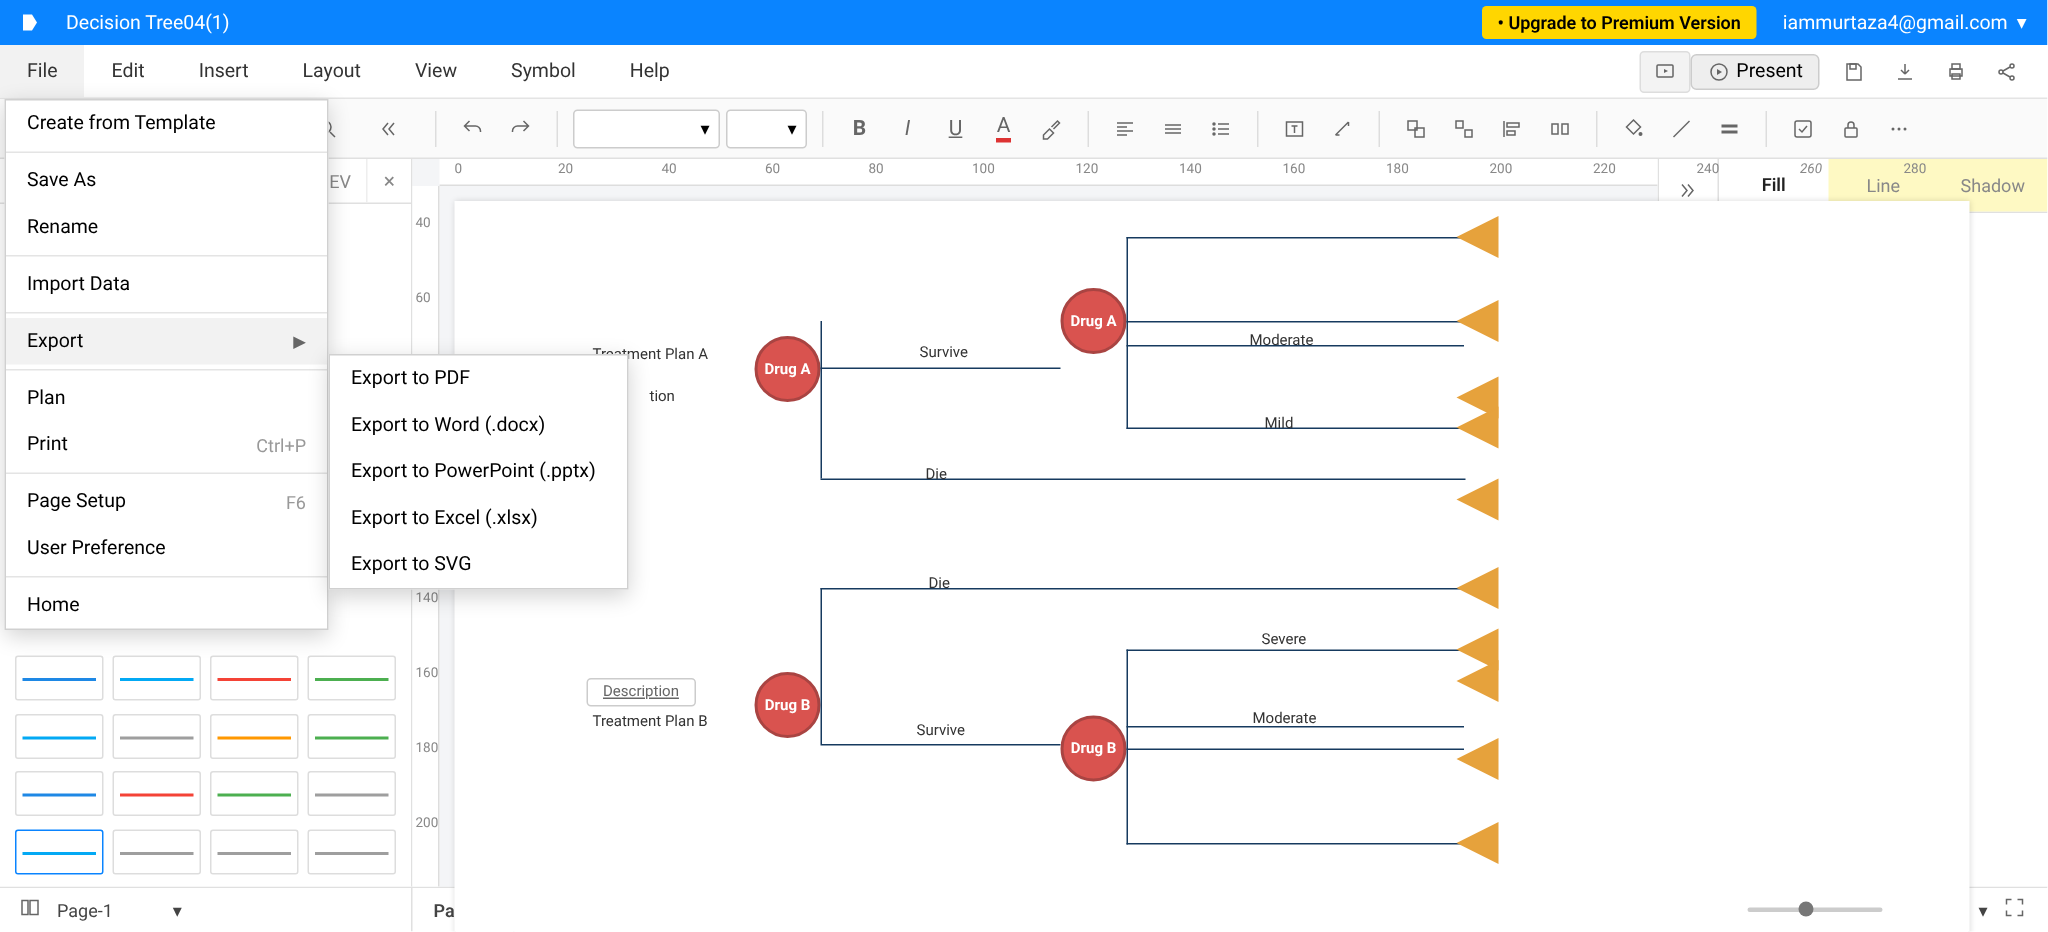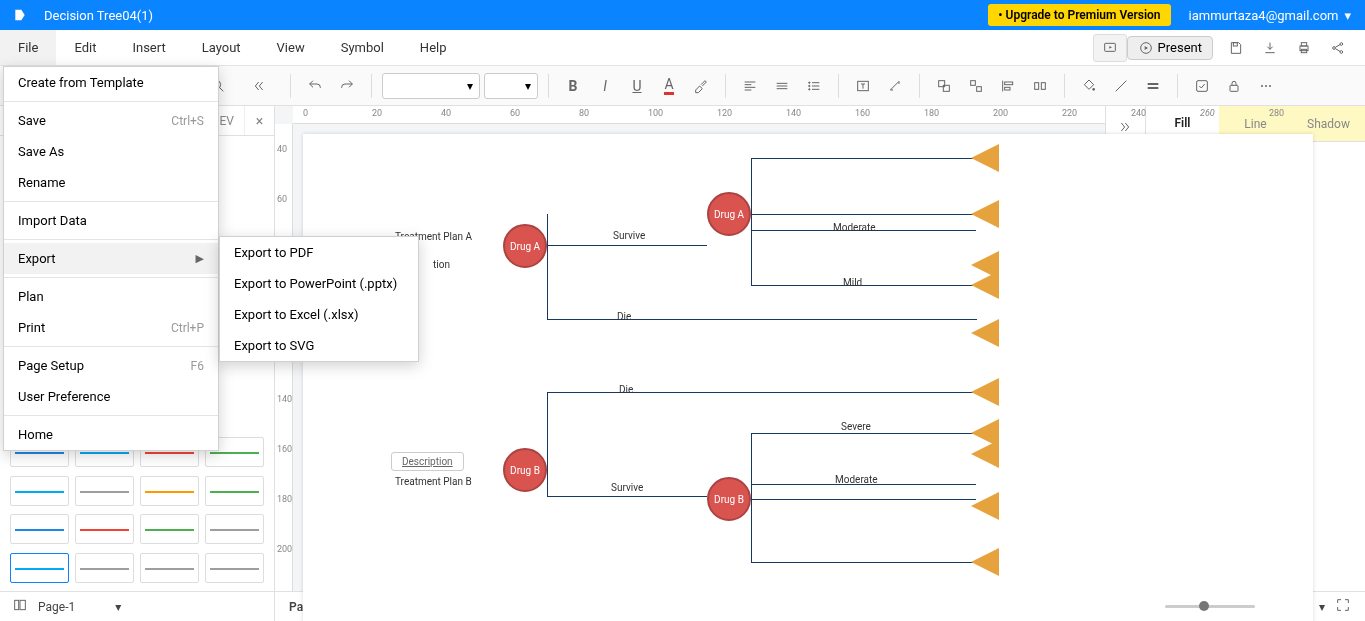--- a/index.html
+++ b/index.html
@@ -47,21 +47,21 @@
   .gallery .thumb.c6::after { background:#ff9800; }
 
   .canvas-wrap { flex:1; position:relative; background:#f4f5f7; }
   .ruler-h { position:absolute; left:18px; right:0; top:0; height:18px; background:#fff; border-bottom:1px solid #ddd; font-size:9px; color:#888; }
   .ruler-h .tick { position:absolute; top:2px; }
   .ruler-v { position:absolute; left:0; top:18px; bottom:0; width:18px; background:#fff; border-right:1px solid #ddd; font-size:9px; color:#888; }
   .ruler-v .tick { position:absolute; left:2px; transform-origin:left top; }
   .page { position:absolute; left:28px; top:28px; width:1010px; height:540px; background:#fff; box-shadow:0 0 4px rgba(0,0,0,.15); }
 
   
-  .node-circle { position:absolute; width:44px; height:44px; border-radius:50%; background:#d9534f; border:2px solid #a94442; display:flex; align-items:center; justify-content:center; color:#fff; font-size:10px; font-weight:400; }
+  .node-circle { position:absolute; width:44px; height:44px; border-radius:50%; background:#d9534f; border:2px solid #a94442; display:flex; align-items:center; justify-content:center; color:#fff; font-size:10px; font-weight:700; }
   .edge-label { position:absolute; font-size:10px; color:#333; }
   .tri { position:absolute; width:0; height:0; border-top:14px solid transparent; border-bottom:14px solid transparent; border-right:28px solid #e6a23c; }
   .tri::after { content:""; position:absolute; left:2px; top:-12px; width:0; height:0; border-top:12px solid transparent; border-bottom:12px solid transparent; border-right:24px solid #e6a23c; }
   .edge { position:absolute; background:#163a5f; }
   .desc-box { position:absolute; border:1px solid #ccc; border-radius:3px; background:#fff; font-size:10px; color:#666; padding:3px 10px; }
 
   
   .right-rail { width:40px; border-left:1px solid #e0e0e0; background:#fff; display:flex; flex-direction:column; align-items:center; padding-top:6px; gap:4px; }
   .right-rail .rr-btn, .right-rail .rr-toggle { width:30px; height:30px; display:flex; align-items:center; justify-content:center; color:#666; border-radius:3px; }
   .right-rail .rr-btn.active { color:#0a84ff; background:#e8f3ff; }
@@ -565,24 +565,20 @@
         </svg></span>
   </div>
 </div>
 
 <div id="file-menu" class="dropdown">
   <div class="dd-item">
       <span>Create from Template</span>
     </div>
   <div class="dd-sep"></div>
   <div class="dd-item">
-      <span>Save</span>
-      <span class="shortcut">Ctrl+S</span>
-    </div>
-  <div class="dd-item">
       <span>Save As</span>
     </div>
   <div class="dd-item">
       <span>Rename</span>
     </div>
   <div class="dd-sep"></div>
   <div class="dd-item">
       <span>Import Data</span>
     </div>
   <div class="dd-sep"></div>
@@ -610,20 +606,23 @@
   <div class="dd-item">
       <span>Home</span>
     </div>
 </div>
 
 <div id="export-menu" class="dropdown">
   <div class="dd-item">
       <span>Export to PDF</span>
     </div>
   <div class="dd-item">
+      <span>Export to Word (.docx)</span>
+    </div>
+  <div class="dd-item">
       <span>Export to PowerPoint (.pptx)</span>
     </div>
   <div class="dd-item">
       <span>Export to Excel (.xlsx)</span>
     </div>
   <div class="dd-item">
       <span>Export to SVG</span>
     </div>
 </div>
 

